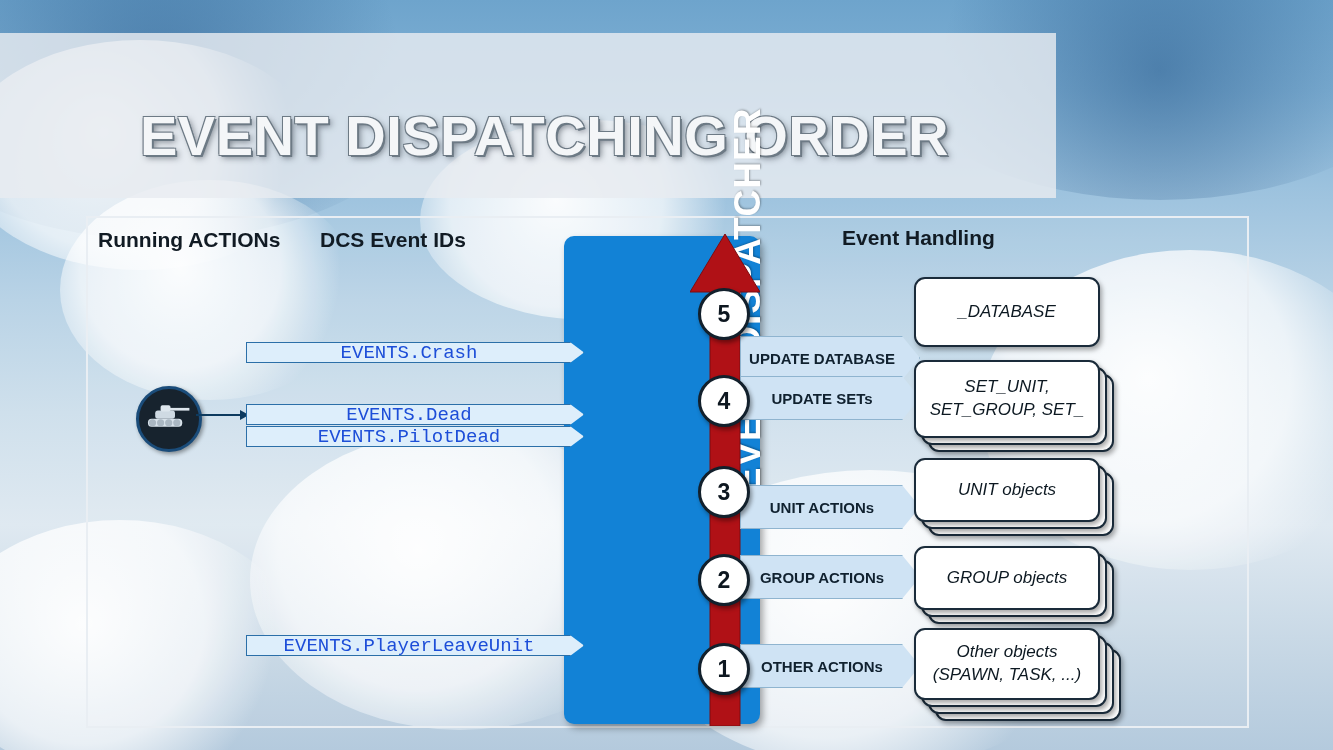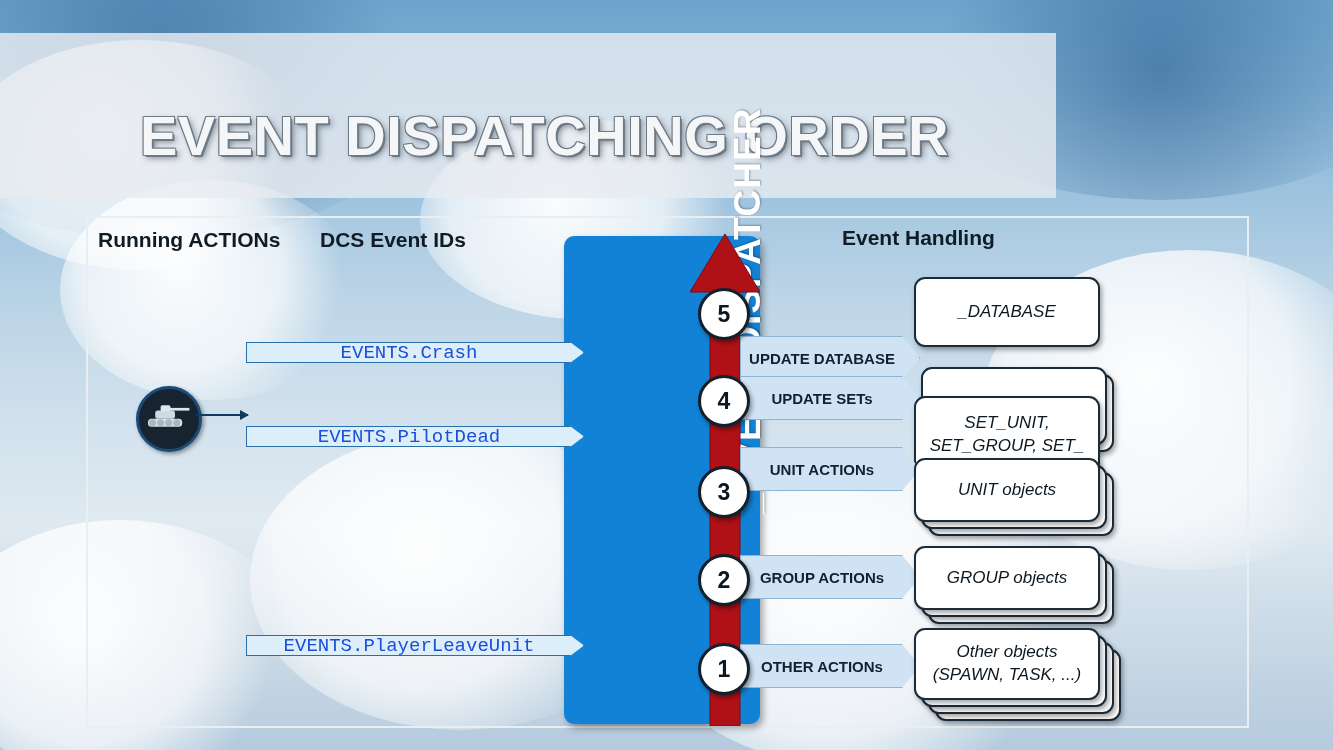--- a/index.html
+++ b/index.html
@@ -245,40 +245,41 @@
       <circle cx="33" cy="37.5" r="4" fill="#aab7c2"></circle>
       <circle cx="42" cy="37.5" r="4" fill="#aab7c2"></circle>
       <rect x="18" y="24" width="22" height="9" rx="3" fill="#cfdae3"></rect>
       <rect x="24" y="18" width="11" height="7" rx="2" fill="#dde6ed"></rect>
       <rect x="34" y="21" width="22" height="3" fill="#dde6ed"></rect>
     </svg>
   </div>
   <div id="tank-line"></div>
 
   <div class="event-pill" style="left:246px; top:342px; width:338px;">EVENTS.Crash</div>
+  <div class="event-pill" style="left:246px; top:404px; width:338px;">EVENTS.Dead</div>
   <div class="event-pill" style="left:246px; top:426px; width:338px;">EVENTS.PilotDead</div>
   <div class="event-pill" style="left:246px; top:635px; width:338px;">EVENTS.PlayerLeaveUnit</div>
 
   <div class="num-circle" style="left:698px; top:288px;">5</div>
   <div class="action-chevron" style="left:740px; top:304px; width:180px;margin-top:32px;">UPDATE DATABASE</div>
   <div class="card-stack" style="left:914px; top:277px;">
     <div class="card card-front" style="left:0; top:0; width:186px; height:70px;">_DATABASE</div>
   </div>
 
   <div class="num-circle" style="left:698px; top:375px;">4</div>
   <div class="action-chevron" style="left:740px; top:376px; width:180px;">UPDATE SETs</div>
   <div class="card-stack" style="left:914px; top:360px;">
     <div class="card" style="left:14px; top:14px; width:186px; height:78px;"></div>
     <div class="card" style="left:7px; top:7px; width:186px; height:78px;"></div>
-    <div class="card card-front" style="left:0; top:0; width:186px; height:78px; white-space:pre-line;margin-top:36px;">SET_UNIT,
+    <div class="card card-front" style="left:0; top:0; width:186px; height:78px; white-space:pre-line;">SET_UNIT,
 SET_GROUP,  SET_</div>
   </div>
 
   <div class="num-circle" style="left:698px; top:466px;">3</div>
-  <div class="action-chevron" style="left:740px; top:447px; width:180px;">UNIT ACTIONs</div>
+  <div class="action-chevron" style="left:740px; top:485px; width:180px;">UNIT ACTIONs</div>
   <div class="card-stack" style="left:914px; top:458px;">
     <div class="card" style="left:14px; top:14px; width:186px; height:64px;"></div>
     <div class="card" style="left:7px; top:7px; width:186px; height:64px;"></div>
     <div class="card card-front" style="left:0; top:0; width:186px; height:64px;">UNIT objects</div>
   </div>
 
   <div class="num-circle" style="left:698px; top:554px;">2</div>
   <div class="action-chevron" style="left:740px; top:555px; width:180px;">GROUP ACTIONs</div>
   <div class="card-stack" style="left:914px; top:546px;">
     <div class="card" style="left:14px; top:14px; width:186px; height:64px;"></div>

